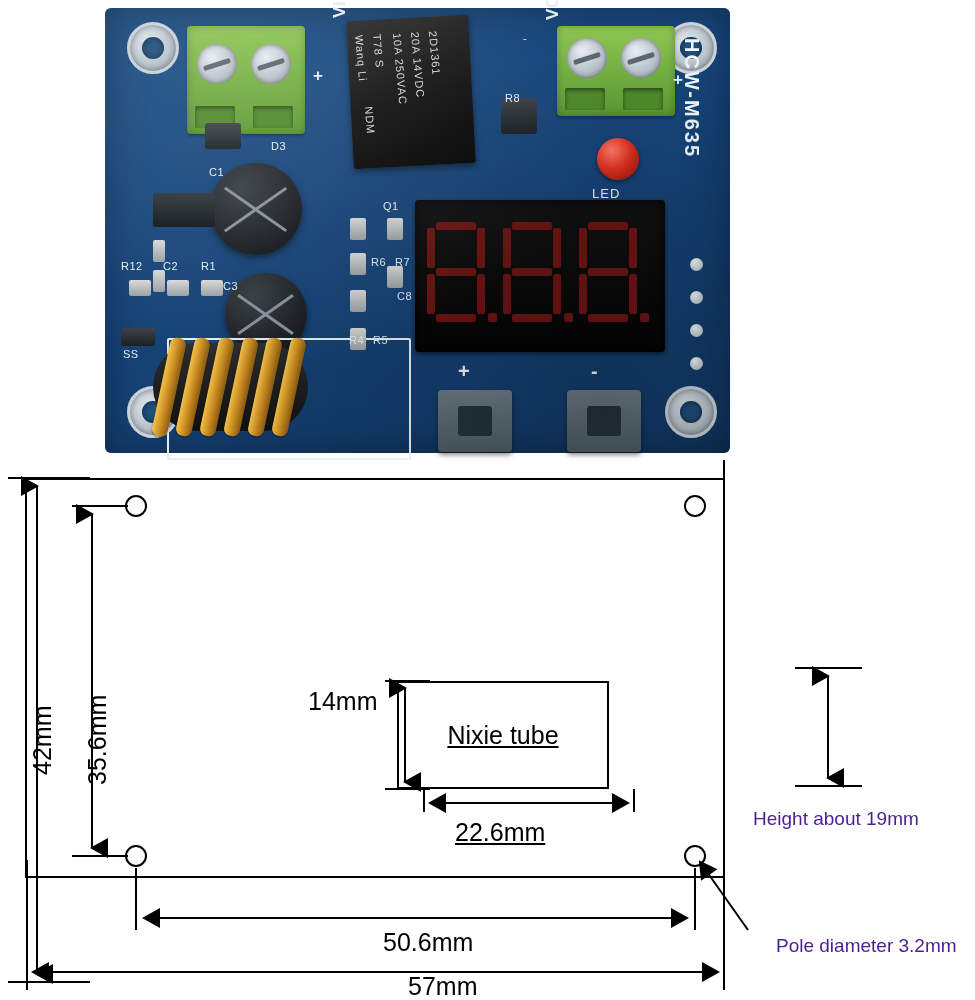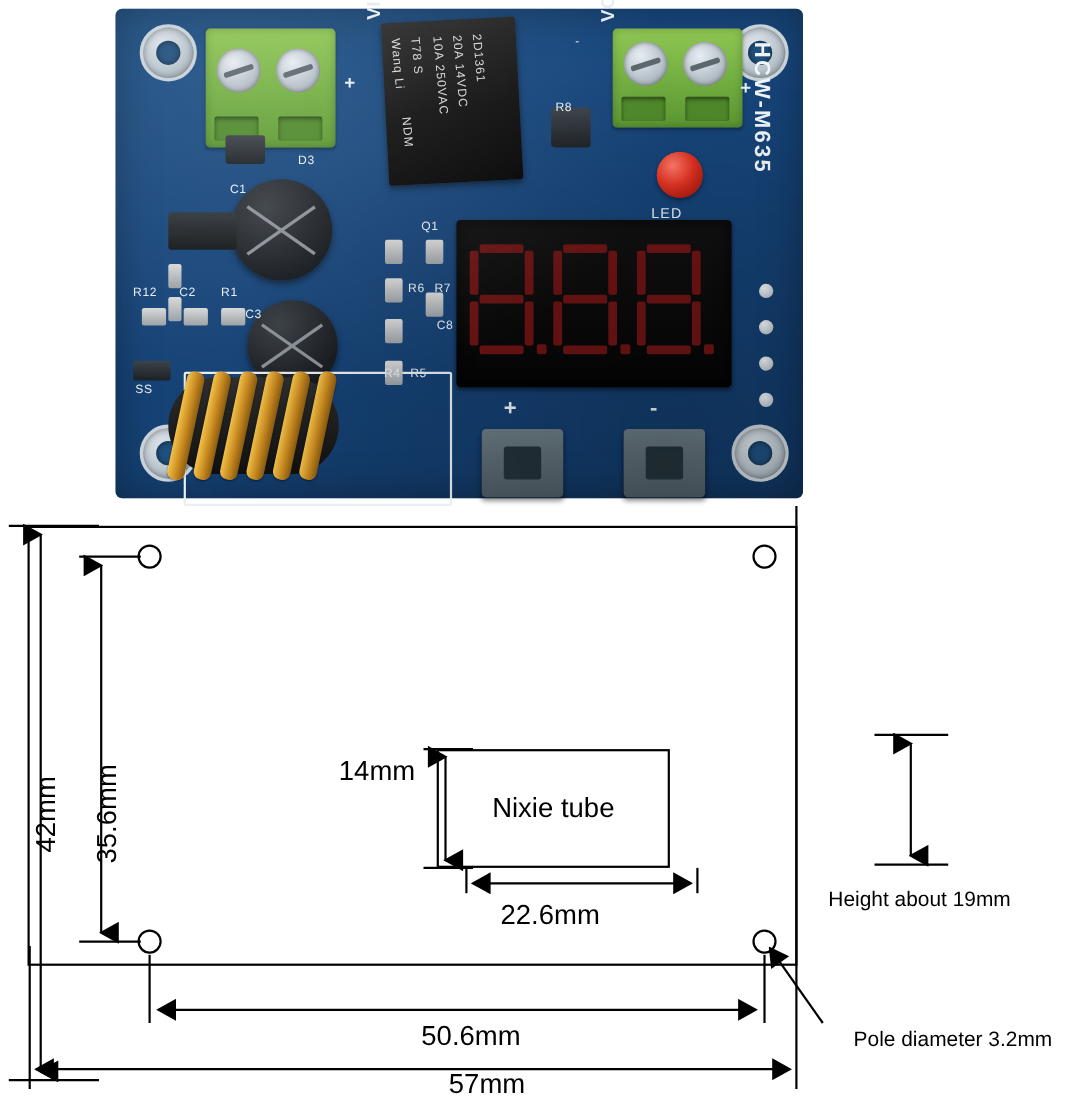--- a/index.html
+++ b/index.html
@@ -275,40 +275,40 @@
   .hole-tr{ left:684px; top:495px;}
   .hole-bl{ left:125px; top:845px;}
   .hole-br{ left:684px; top:845px;}
 
   .nixie-rect{
     position:absolute;
     left:422px; top:681px;
     width:212px; height:108px;
     border:2px solid #000;
     box-sizing:border-box;
-    display:flex; align-items:center; justify-content:center;
+    display:flex; align-items:center; justify-content:center;text-decoration:underline;
   }
   .nixie-label{
     font-size:25px; color:#000;
   }
 
   .dim-label{
     position:absolute;
     font-size:25px;
     color:#000;
     white-space:nowrap;
   }
   .dim-label.vert{
     transform: rotate(-90deg);
     transform-origin: left top;
   }
   .small-label{
     position:absolute;
     font-size:19px;
-    color:#000000;
+    color:#4c1d95;
     white-space:nowrap;
   }
   svg.overlay{
     position:absolute; left:0; top:0;
     width:975px; height:1000px;
     pointer-events:none;
   }
 </style>
 </head>
 <body>
@@ -504,17 +504,17 @@
   <line x1="795" y1="668" x2="862" y2="668" stroke="#000" stroke-width="2"></line>
   <line x1="795" y1="786" x2="862" y2="786" stroke="#000" stroke-width="2"></line>
   <line x1="828" y1="676" x2="828" y2="778" stroke="#000" stroke-width="2" marker-start="url(#arrU)" marker-end="url(#arrD)"></line>
 
   <line x1="700" y1="862" x2="748" y2="930" stroke="#000" stroke-width="2" marker-start="url(#arrL)"></line>
 </svg>
 
 <div class="dim-label vert" style="left:28px; top:775px;">42mm</div>
 <div class="dim-label vert" style="left:83px; top:785px;">35.6mm</div>
 <div class="dim-label" style="left:308px; top:687px;">14mm</div>
-<div class="dim-label" style="left:455px; top:818px;">22.6mm</div>
+<div class="dim-label" style="left:455px; top:818px;text-decoration:underline;">22.6mm</div>
 <div class="dim-label" style="left:383px; top:928px;">50.6mm</div>
 <div class="dim-label" style="left:408px; top:972px;">57mm</div>
 <div class="small-label" style="left:753px; top:808px;">Height about 19mm</div>
 <div class="small-label" style="left:776px; top:935px;">Pole diameter 3.2mm</div>
 
 </body></html>

